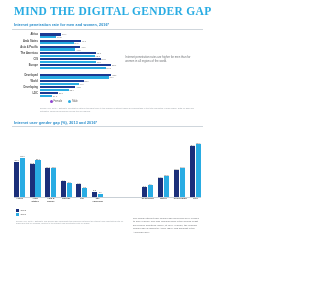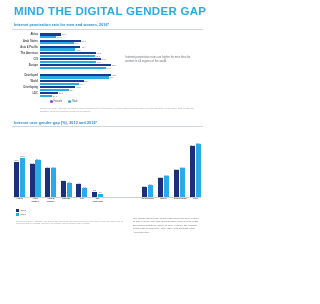--- a/index.html
+++ b/index.html
@@ -12,21 +12,21 @@
     color:#3a3a3a;
   }
   .header{
     height:21px;
     background:#ffffff;
     display:flex;align-items:center;
     padding-left:14px;
     box-sizing:border-box;
   }
   .header-title{
-    font-family:Liberation Sans, sans-serif;
+    font-family:Liberation Serif, serif;
     font-weight:bold;
     font-size:11.5px;
     letter-spacing:.3px;
     color:#29ace3;
     white-space:nowrap;
   }
   .section{
     padding:0 10px;
     box-sizing:border-box;
   }

